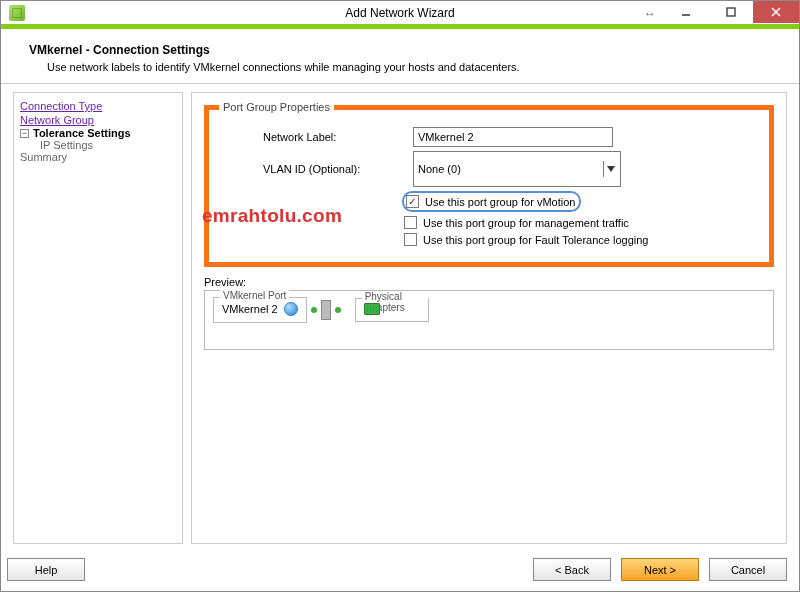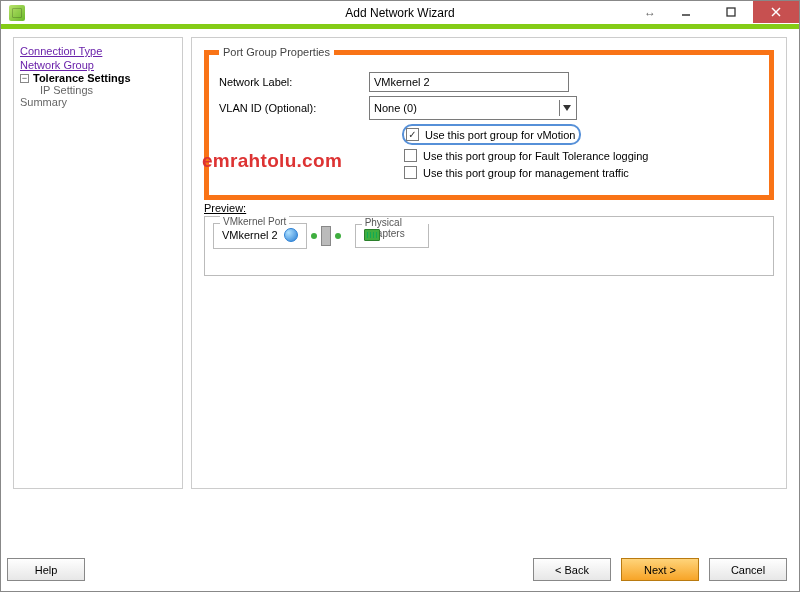--- a/index.html
+++ b/index.html
@@ -22,30 +22,30 @@
   .sidebar .link { color: #6a22aa; text-decoration: underline; cursor:pointer; display:block; padding:1px 0; }
   .sidebar .current { font-weight:bold; }
   .sidebar .sub { margin-left: 20px; color:#666; }
   .sidebar .plain { color:#666; }
   .sidebar .row { display:flex; align-items:center; gap:4px; }
   .sidebar .box-minus { width:9px; height:9px; border:1px solid #888; display:flex; align-items:center; justify-content:center; font-size:9px; line-height:0; color:#444; }
   .main { flex:1; margin:8px 12px 8px 8px; border:1px solid #ccc; padding:8px 12px 8px 12px; position:relative; }
   fieldset { border:5px solid #f97316; padding:10px 10px 12px 10px; font-size:11px; }
   legend { padding:0 4px; color:#444; }
   .form-row { display:flex; align-items:center; margin:4px 0; }
-  .form-row label { width:150px; }
+  .form-row label { width:150px;margin-left:44px; }
   .text-input { width:200px; height:20px; border:1px solid #7a7a7a; padding:2px 4px; font-size:11px; }
-  .select { width:208px; height:24px; border:1px solid #7a7a7a; background:#fff; display:flex; align-items:center; justify-content:space-between; padding:0 2px 0 4px; font-size:11px; }
+  .select { width:208px; height:36px; border:1px solid #7a7a7a; background:#fff; display:flex; align-items:center; justify-content:space-between; padding:0 2px 0 4px; font-size:11px; }
   .select .chev { width:15px; height:16px; border-left:1px solid #7a7a7a; display:flex; align-items:center; justify-content:center; }
   .check-row { display:flex; align-items:center; margin:4px 0 4px 185px; gap:6px; }
   .check { width:13px; height:13px; border:1px solid #7a7a7a; background:#fff; display:flex; align-items:center; justify-content:center; }
   .check.checked::after { content:"✓"; font-size:10px; line-height:1; color:#333; }
   .highlight { border:2px solid #5690d8; padding:2px 4px 2px 2px; display:inline-flex; align-items:center; gap:6px; margin-left:183px; border-radius:10px; }
   .watermark { position:absolute; left:10px; top:112px; color:#d33; font-size:19px; font-weight:bold; letter-spacing:.3px; }
-  .preview-label { margin-top:2px; margin-bottom:2px;text-decoration:underline; }
+  .preview-label { margin-top:9px; margin-bottom:2px; }
   .preview-box { border:1px solid #bbb; height:60px; padding:6px 8px; position:relative; }
   .pgroup { border:1px solid #bbb; display:inline-block; padding:4px 8px 6px 8px; position:relative; }
   .pgroup .lg { position:absolute; top:-8px; left:6px; background:#fff; padding:0 3px; font-size:10px; color:#555; }
   .topo { display:flex; align-items:center; gap:4px; }
   .globe { width:14px; height:14px; border-radius:50%; background:radial-gradient(circle at 30% 30%, #aee0ff, #2a7fd4); border:1px solid #2a7fd4; }
   .conn-dot { width:6px; height:6px; background:#3fae3f; border-radius:50%; }
   .switch { width:10px; height:20px; background:#bbb; border:1px solid #888; }
   .nic { width:16px; height:12px; background:#3fae3f; border:1px solid #2a7f2a; border-radius:1px; position:relative; }
   .nic::before { content:""; position:absolute; left:2px; right:2px; top:2px; bottom:2px; background:repeating-linear-gradient(90deg,#1a5,#1a5 1px,transparent 1px,transparent 3px); }
   .pgroup-right { margin-left:10px; }
@@ -75,20 +75,24 @@
         </div>
       <div class="win-btn close">
           <svg viewBox="0 0 10 10">
             <line x1="1" y1="1" x2="9" y2="9" stroke="#fff" stroke-width="1.4"></line>
             <line x1="9" y1="1" x2="1" y2="9" stroke="#fff" stroke-width="1.4"></line>
           </svg>
         </div>
     </div>
   </div>
 
+  <div class="header">
+    <h2>VMkernel - Connection Settings</h2>
+    <p>Use network labels to identify VMkernel connections while managing your hosts and datacenters.</p>
+  </div>
 
   <div class="body">
     <div class="sidebar">
       <span class="link">Connection Type</span>
       <span class="link">Network Group</span>
       <div class="row">
         <span class="box-minus">−</span>
         <span class="current">Tolerance Settings</span>
       </div>
       <span class="sub">IP Settings</span>
@@ -116,26 +120,26 @@
           </div>
         </div>
 
         <div class="highlight">
           <span class="check checked"></span>
           <span>Use this port group for vMotion</span>
         </div>
 
         <div class="check-row">
           <span class="check"></span>
-          <span>Use this port group for Fault Tolerance logging</span>
+          <span>Use this port group for management traffic</span>
         </div>
 
         <div class="check-row">
           <span class="check"></span>
-          <span>Use this port group for management traffic</span>
+          <span>Use this port group for Fault Tolerance logging</span>
         </div>
       </fieldset>
 
       <div class="watermark">emrahtolu.com</div>
 
       <div class="preview-label">Preview:</div>
       <div class="preview-box">
         <div class="topo">
           <div class="pgroup">
             <span class="lg">VMkernel Port</span>

